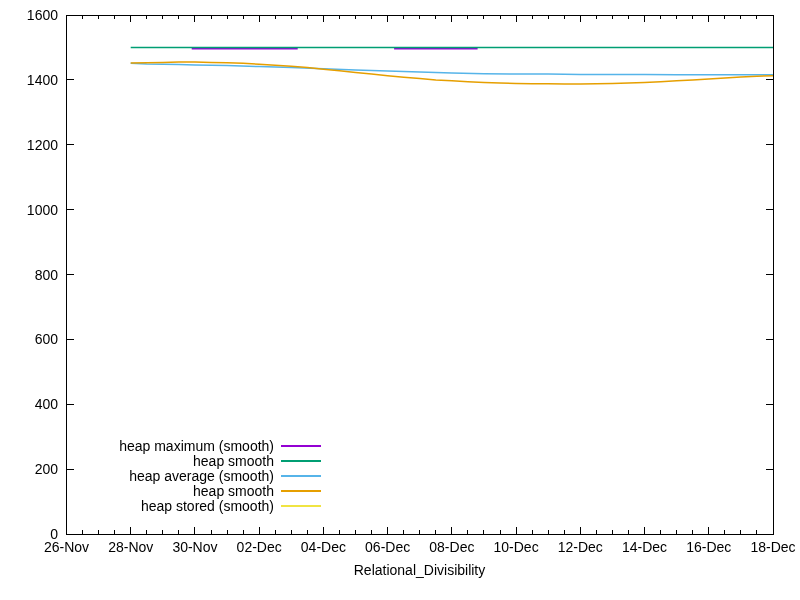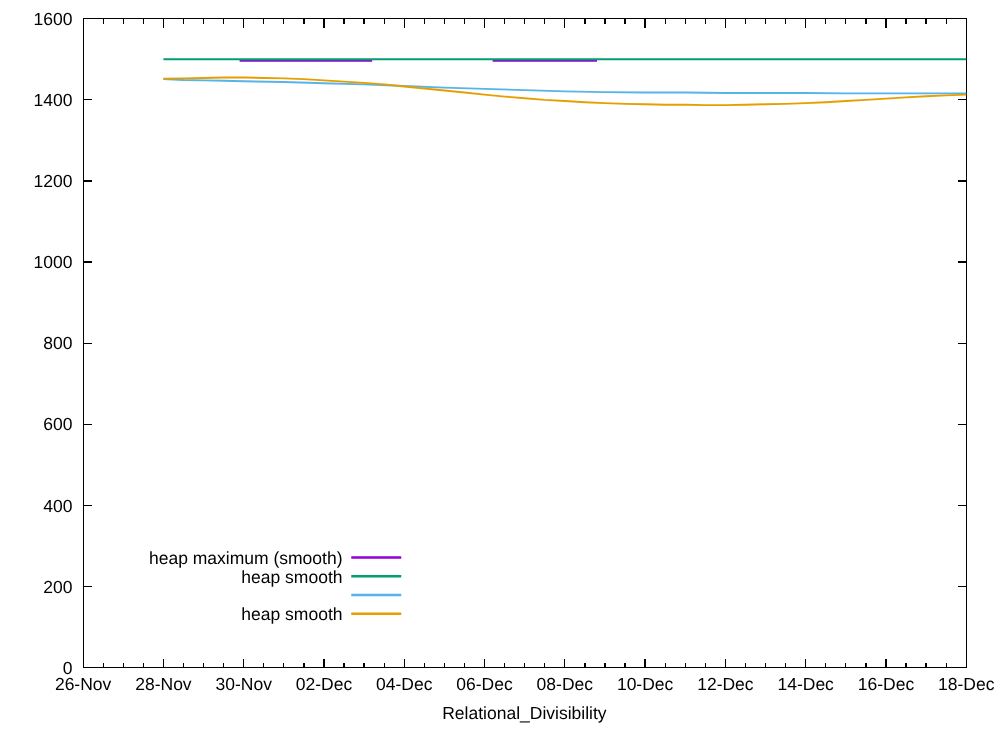--- a/index.html
+++ b/index.html
@@ -158,21 +158,26 @@
   <div class="legend">
       <div class="legend-row">
         <span class="legend-label">heap maximum (smooth)</span>
         <span class="legend-sample" style="background: rgb(148, 0, 211);"></span>
       </div>
       <div class="legend-row">
         <span class="legend-label">heap smooth</span>
         <span class="legend-sample" style="background: rgb(0, 158, 115);"></span>
       </div>
       <div class="legend-row">
+        <span class="legend-label">heap average (smooth)</span>
         <span class="legend-sample" style="background: rgb(86, 180, 233);"></span>
       </div>
       <div class="legend-row">
         <span class="legend-label">heap smooth</span>
         <span class="legend-sample" style="background: rgb(230, 159, 0);"></span>
       </div>
+      <div class="legend-row">
+        <span class="legend-label">heap stored (smooth)</span>
+        <span class="legend-sample" style="background: rgb(240, 228, 66);"></span>
+      </div>
     </div>
   <div class="xlabel">Relational_Divisibility</div>
 </div>
 
 </body></html>

